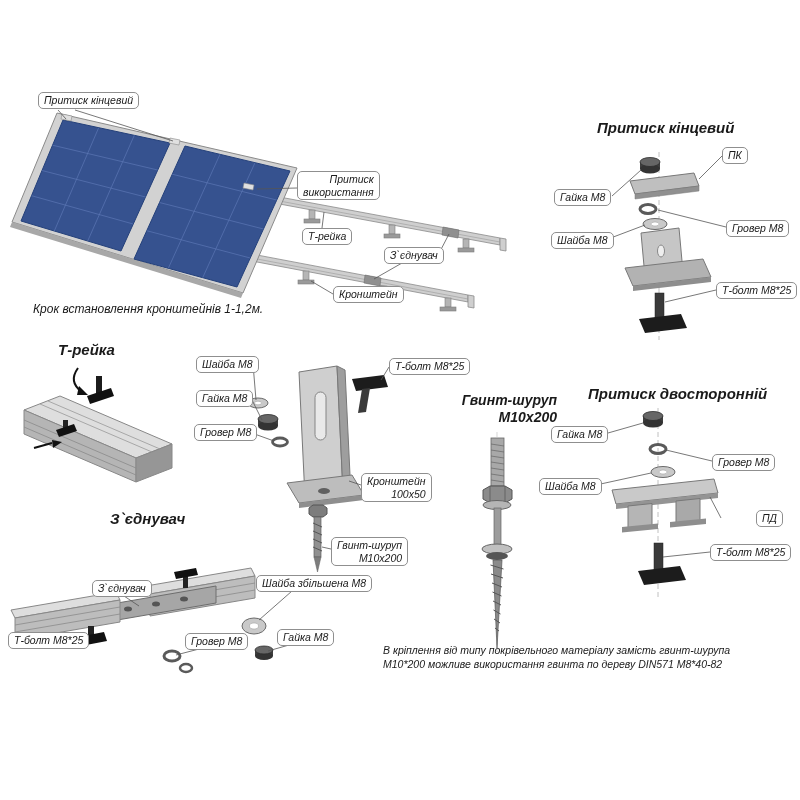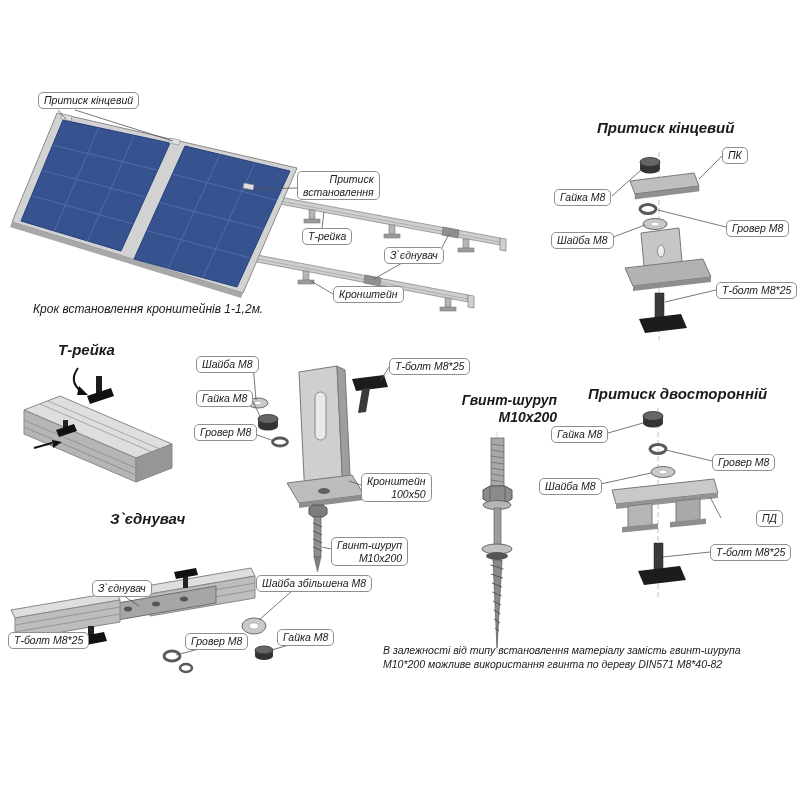--- a/index.html
+++ b/index.html
@@ -257,21 +257,21 @@
     <line x1="86" y1="641" x2="80" y2="639"></line>
     <line x1="199" y1="649" x2="176" y2="655"></line>
     <line x1="292" y1="591" x2="259" y2="620"></line>
     <line x1="289" y1="645" x2="268" y2="651"></line>
   </g>
 </svg>
 
 <div class="lbl box" style="left:38px;top:92px;">Притиск кінцевий</div>
 <div class="lbl box center" style="left:297px;top:171px;">
   <span class="ln">Притиск</span>
-  <span class="ln">встановлення</span>
+  <span class="ln">використання</span>
 </div>
 <div class="lbl box" style="left:302px;top:228px;">Т-рейка</div>
 <div class="lbl box" style="left:384px;top:247px;">З`єднувач</div>
 <div class="lbl box" style="left:333px;top:286px;">Кронштейн</div>
 <div class="lbl caption" style="left:33px;top:302px;">Крок встановлення кронштейнів 1-1,2м.</div>
 
 <div class="lbl title" style="left:597px;top:119px;">Притиск кінцевий</div>
 <div class="lbl box" style="left:722px;top:147px;">ПК</div>
 <div class="lbl box" style="left:554px;top:189px;">Гайка М8</div>
 <div class="lbl box" style="left:726px;top:220px;">Гровер М8</div>
@@ -306,17 +306,17 @@
 <div class="lbl box" style="left:710px;top:544px;">Т-болт М8*25</div>
 
 <div class="lbl title" style="left:110px;top:510px;">З`єднувач</div>
 <div class="lbl box" style="left:92px;top:580px;">З`єднувач</div>
 <div class="lbl box" style="left:8px;top:632px;">Т-болт М8*25</div>
 <div class="lbl box" style="left:185px;top:633px;">Гровер М8</div>
 <div class="lbl box" style="left:256px;top:575px;">Шайба збільшена М8</div>
 <div class="lbl box" style="left:277px;top:629px;">Гайка М8</div>
 
 <div class="lbl footnote" style="left:383px;top:643px;">
-  <span class="ln">В залежності від типу встановлення матеріалу замість гвинт-шурупа</span>
+  <span class="ln">В кріплення від типу покрівельного матеріалу замість гвинт-шурупа</span>
   <span class="ln">М10*200 можливе використання гвинта по дереву DIN571 М8*40-82</span>
 </div>
 
 </div>
 
 </body></html>

